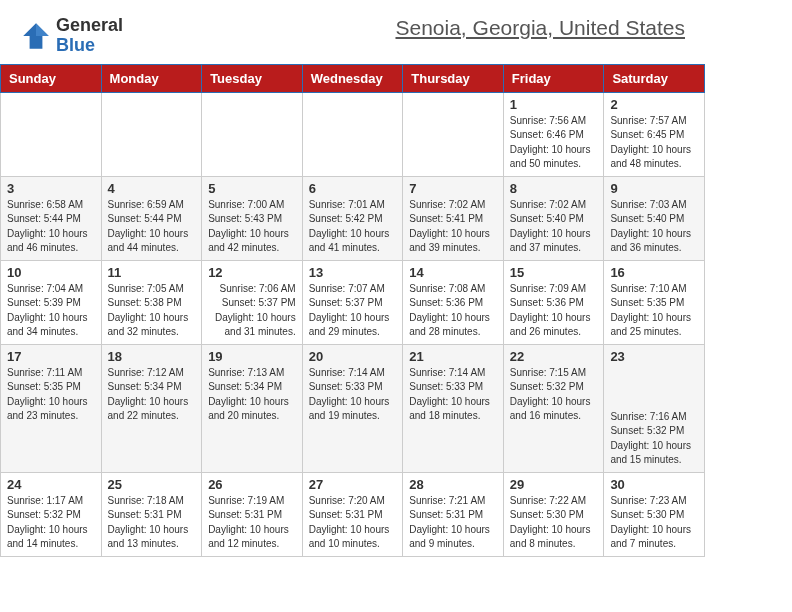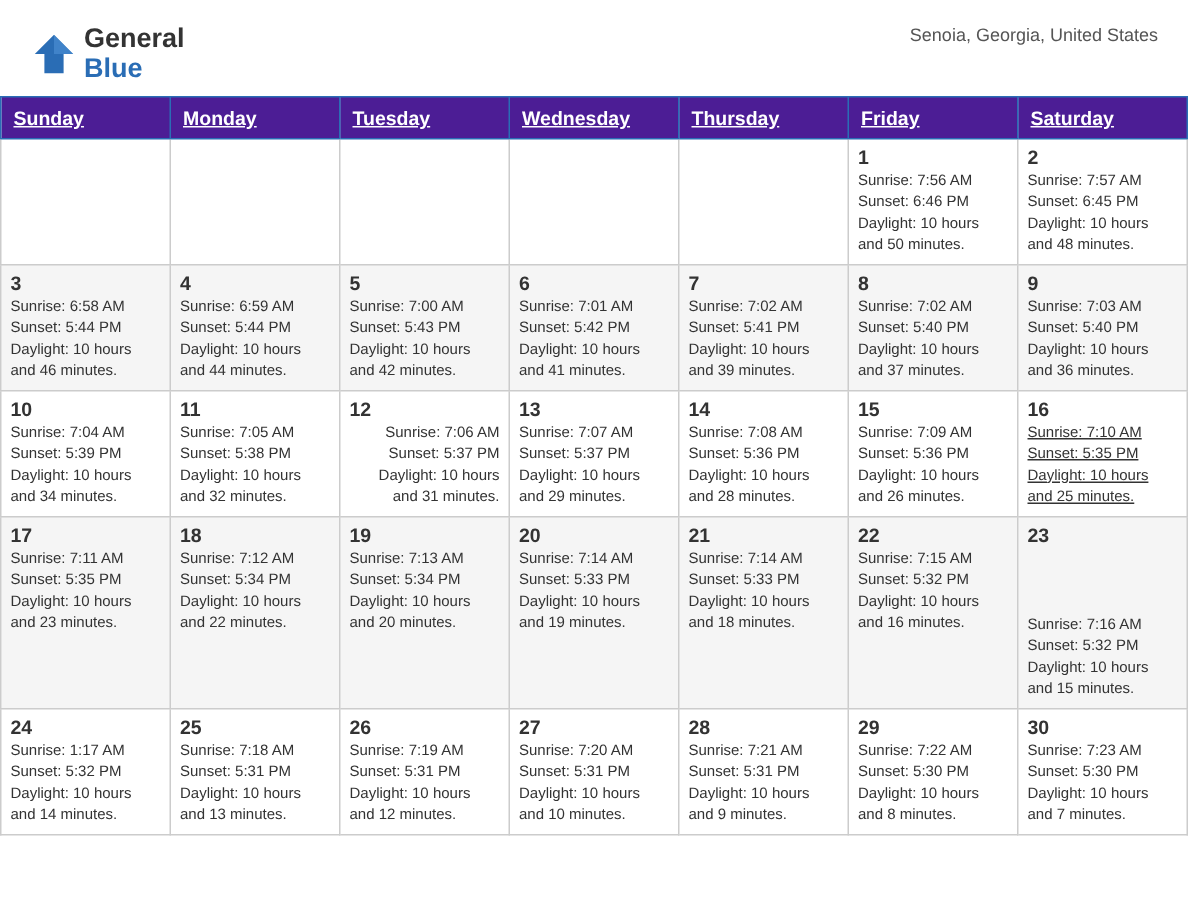--- a/index.html
+++ b/index.html
@@ -4,21 +4,21 @@
   <style>
     * { box-sizing: border-box; margin: 0; padding: 0; }
     body {
       font-family: Arial, sans-serif;
       background: #fff;
       width: 792px;
       min-height: 612px;
       overflow: hidden;
     }
     .page {
-      width: 792px;
+      width: 705px;
       background: #fff;
       padding: 0;
     }
     .header {
       display: flex;
       justify-content: space-between;
       align-items: flex-start;
       padding: 16px 20px 8px 20px;
     }
     .logo {
@@ -48,37 +48,37 @@
     .title-area {
       text-align: right;
     }
     .month-title {
       font-size: 36px;
       font-weight: bold;
       color: #333;
       line-height: 1.1;
     }
     .location {
-      font-size: 12px;
+      font-size: 21px;
       color: #555;
+      text-decoration: underline;
     }
     .calendar {
       width: 100%;
       border-collapse: collapse;
       margin: 0;
     }
     .calendar th {
-      background: #4c1d95;
+      background: #b91c1c;
       color: #fff;
       font-size: 13px;
       font-weight: bold;
       padding: 6px 8px;
       text-align: left;
       border: 1px solid #2a6db5;
-      text-decoration: underline;
     }
     .calendar td {
       vertical-align: top;
       border: 1px solid #ccc;
       padding: 4px 6px;
       width: calc(100% / 7);
       min-height: 88px;
       font-size: 10.5px;
       color: #333;
       background: #fff;
@@ -244,21 +244,21 @@
           </td>
           <td>
             <span class="day-num">15</span>
             <div class="day-info" style="white-space: pre-line;">Sunrise: 7:09 AM
 Sunset: 5:36 PM
 Daylight: 10 hours
 and 26 minutes.</div>
           </td>
           <td>
             <span class="day-num">16</span>
-            <div class="day-info" style="white-space: pre-line; text-decoration: underline;">Sunrise: 7:10 AM
+            <div class="day-info" style="white-space: pre-line;">Sunrise: 7:10 AM
 Sunset: 5:35 PM
 Daylight: 10 hours
 and 25 minutes.</div>
           </td>
         </tr>
         <tr>
           <td>
             <span class="day-num">17</span>
             <div class="day-info" style="white-space: pre-line;">Sunrise: 7:11 AM
 Sunset: 5:35 PM

